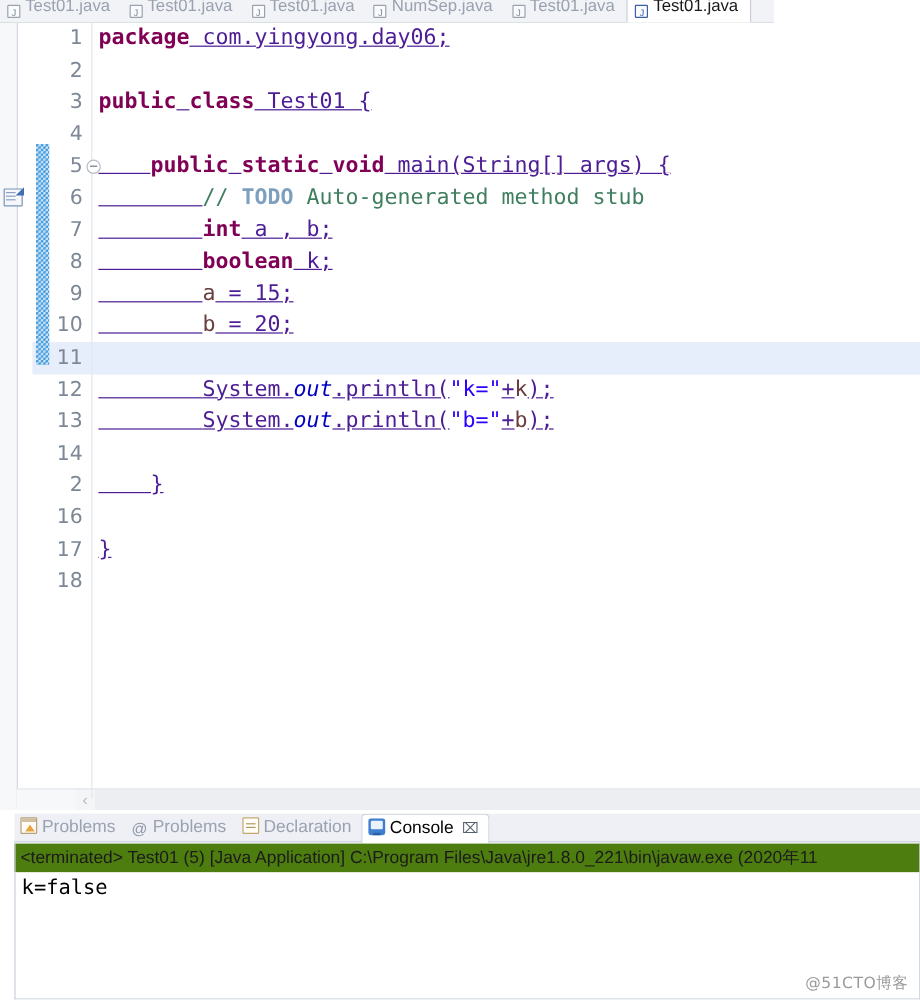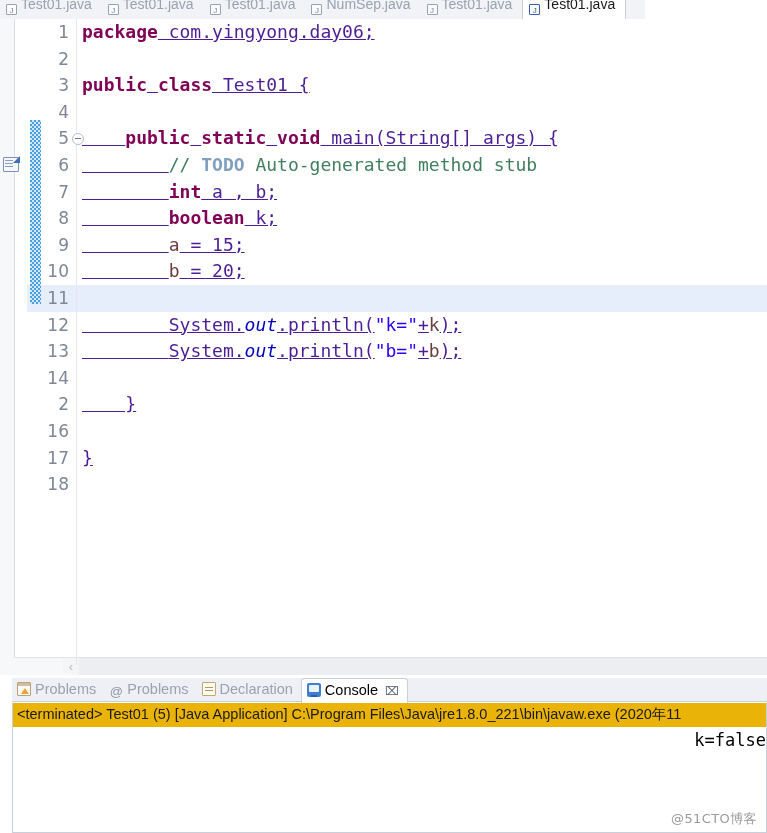--- a/index.html
+++ b/index.html
@@ -358,21 +358,21 @@
     font-size: 12px;
     vertical-align: 0px;
   }
 
   #console-head {
     position: absolute;
     left: 0; top: 25px;
     width: 100%; height: 24px;
     border-left: 1px solid #c9cfdb;
     border-right: 1px solid #c9cfdb;
-    background: #eab308;
+    background: #4d7c0f;
     box-sizing: border-box;
     overflow: hidden;
   }
   #console-head .txt {
     position: absolute;
     left: 4px; top: 2px;
     font-size: 14.5px;
     color: #1b1b1b;
     white-space: nowrap;
   }
@@ -387,21 +387,20 @@
     box-sizing: border-box;
     overflow: hidden;
   }
   #console-body .oline {
     font-family: "DejaVu Sans Mono", monospace;
     font-size: 17px;
     line-height: 26px;
     color: #000;
     padding-left: 5px;
     white-space: pre;
-    text-align: right;
   }
 
   #watermark {
     position: absolute;
     right: 10px; bottom: 5px;
     font-size: 13px;
     color: #9a9a9a;
     letter-spacing: 0.4px;
     font-family: "DejaVu Sans", sans-serif;
   }

